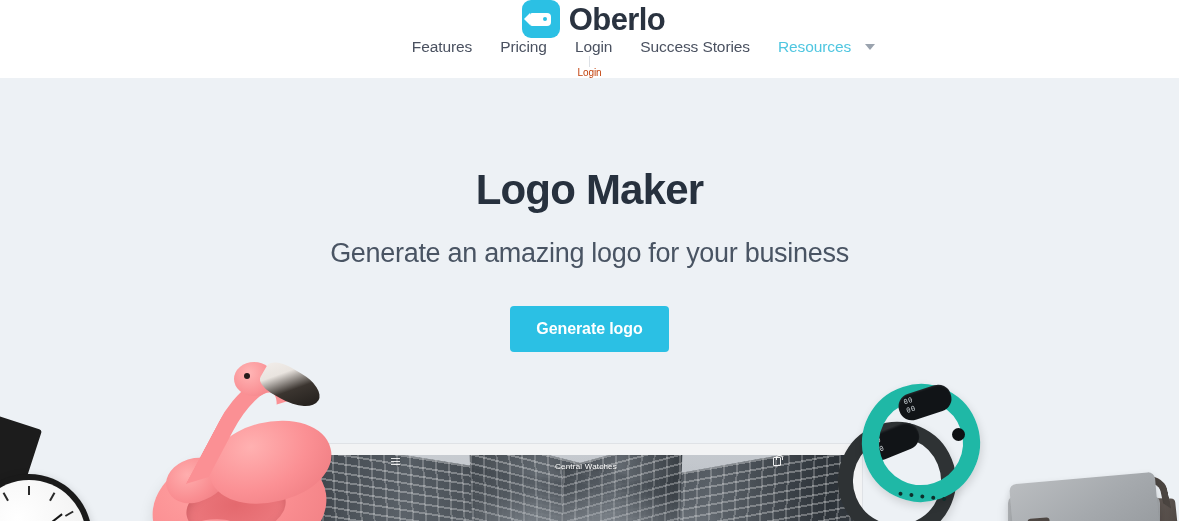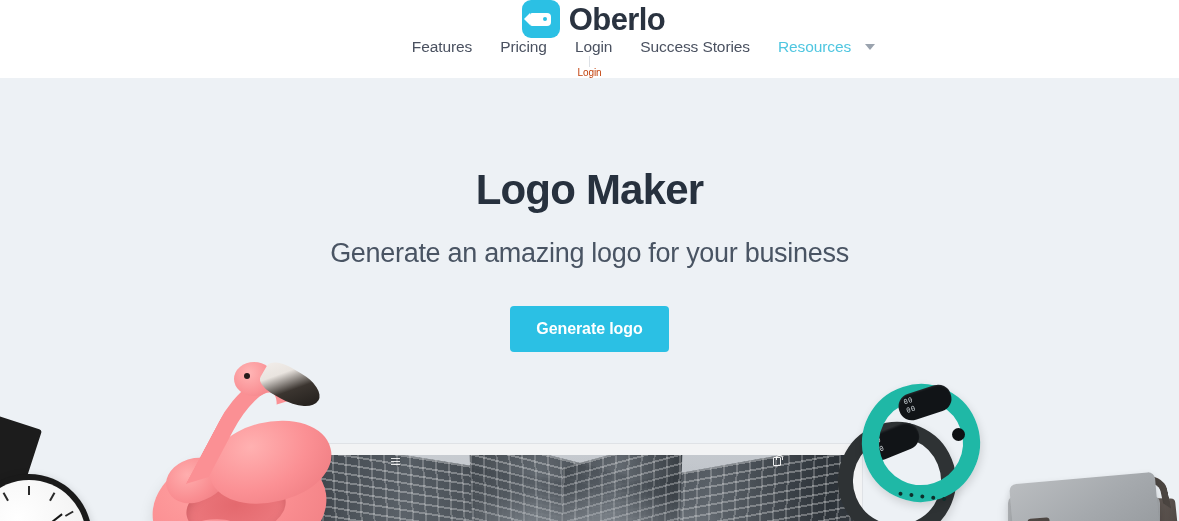--- a/index.html
+++ b/index.html
@@ -476,20 +476,23 @@
         <div class="tower left2"></div>
         <div class="tower right"></div>
         <div class="tower right2"></div>
         <div class="screen-vignette"></div>
 
         <div class="store-menu-icon">
           <span></span>
             <span></span>
             <span></span>
         </div>
+        <div class="store-topbar">
+          <div class="store-name">Central Watches</div>
+        </div>
         <div class="store-cart-icon"></div>
 
       </div>
     </div>
 
     <div class="hero-copy">
       <h1 class="hero-title">Logo Maker</h1>
       <p class="hero-sub">Generate an amazing logo for your business</p>
       <button class="hero-cta">Generate logo</button>
     </div>

